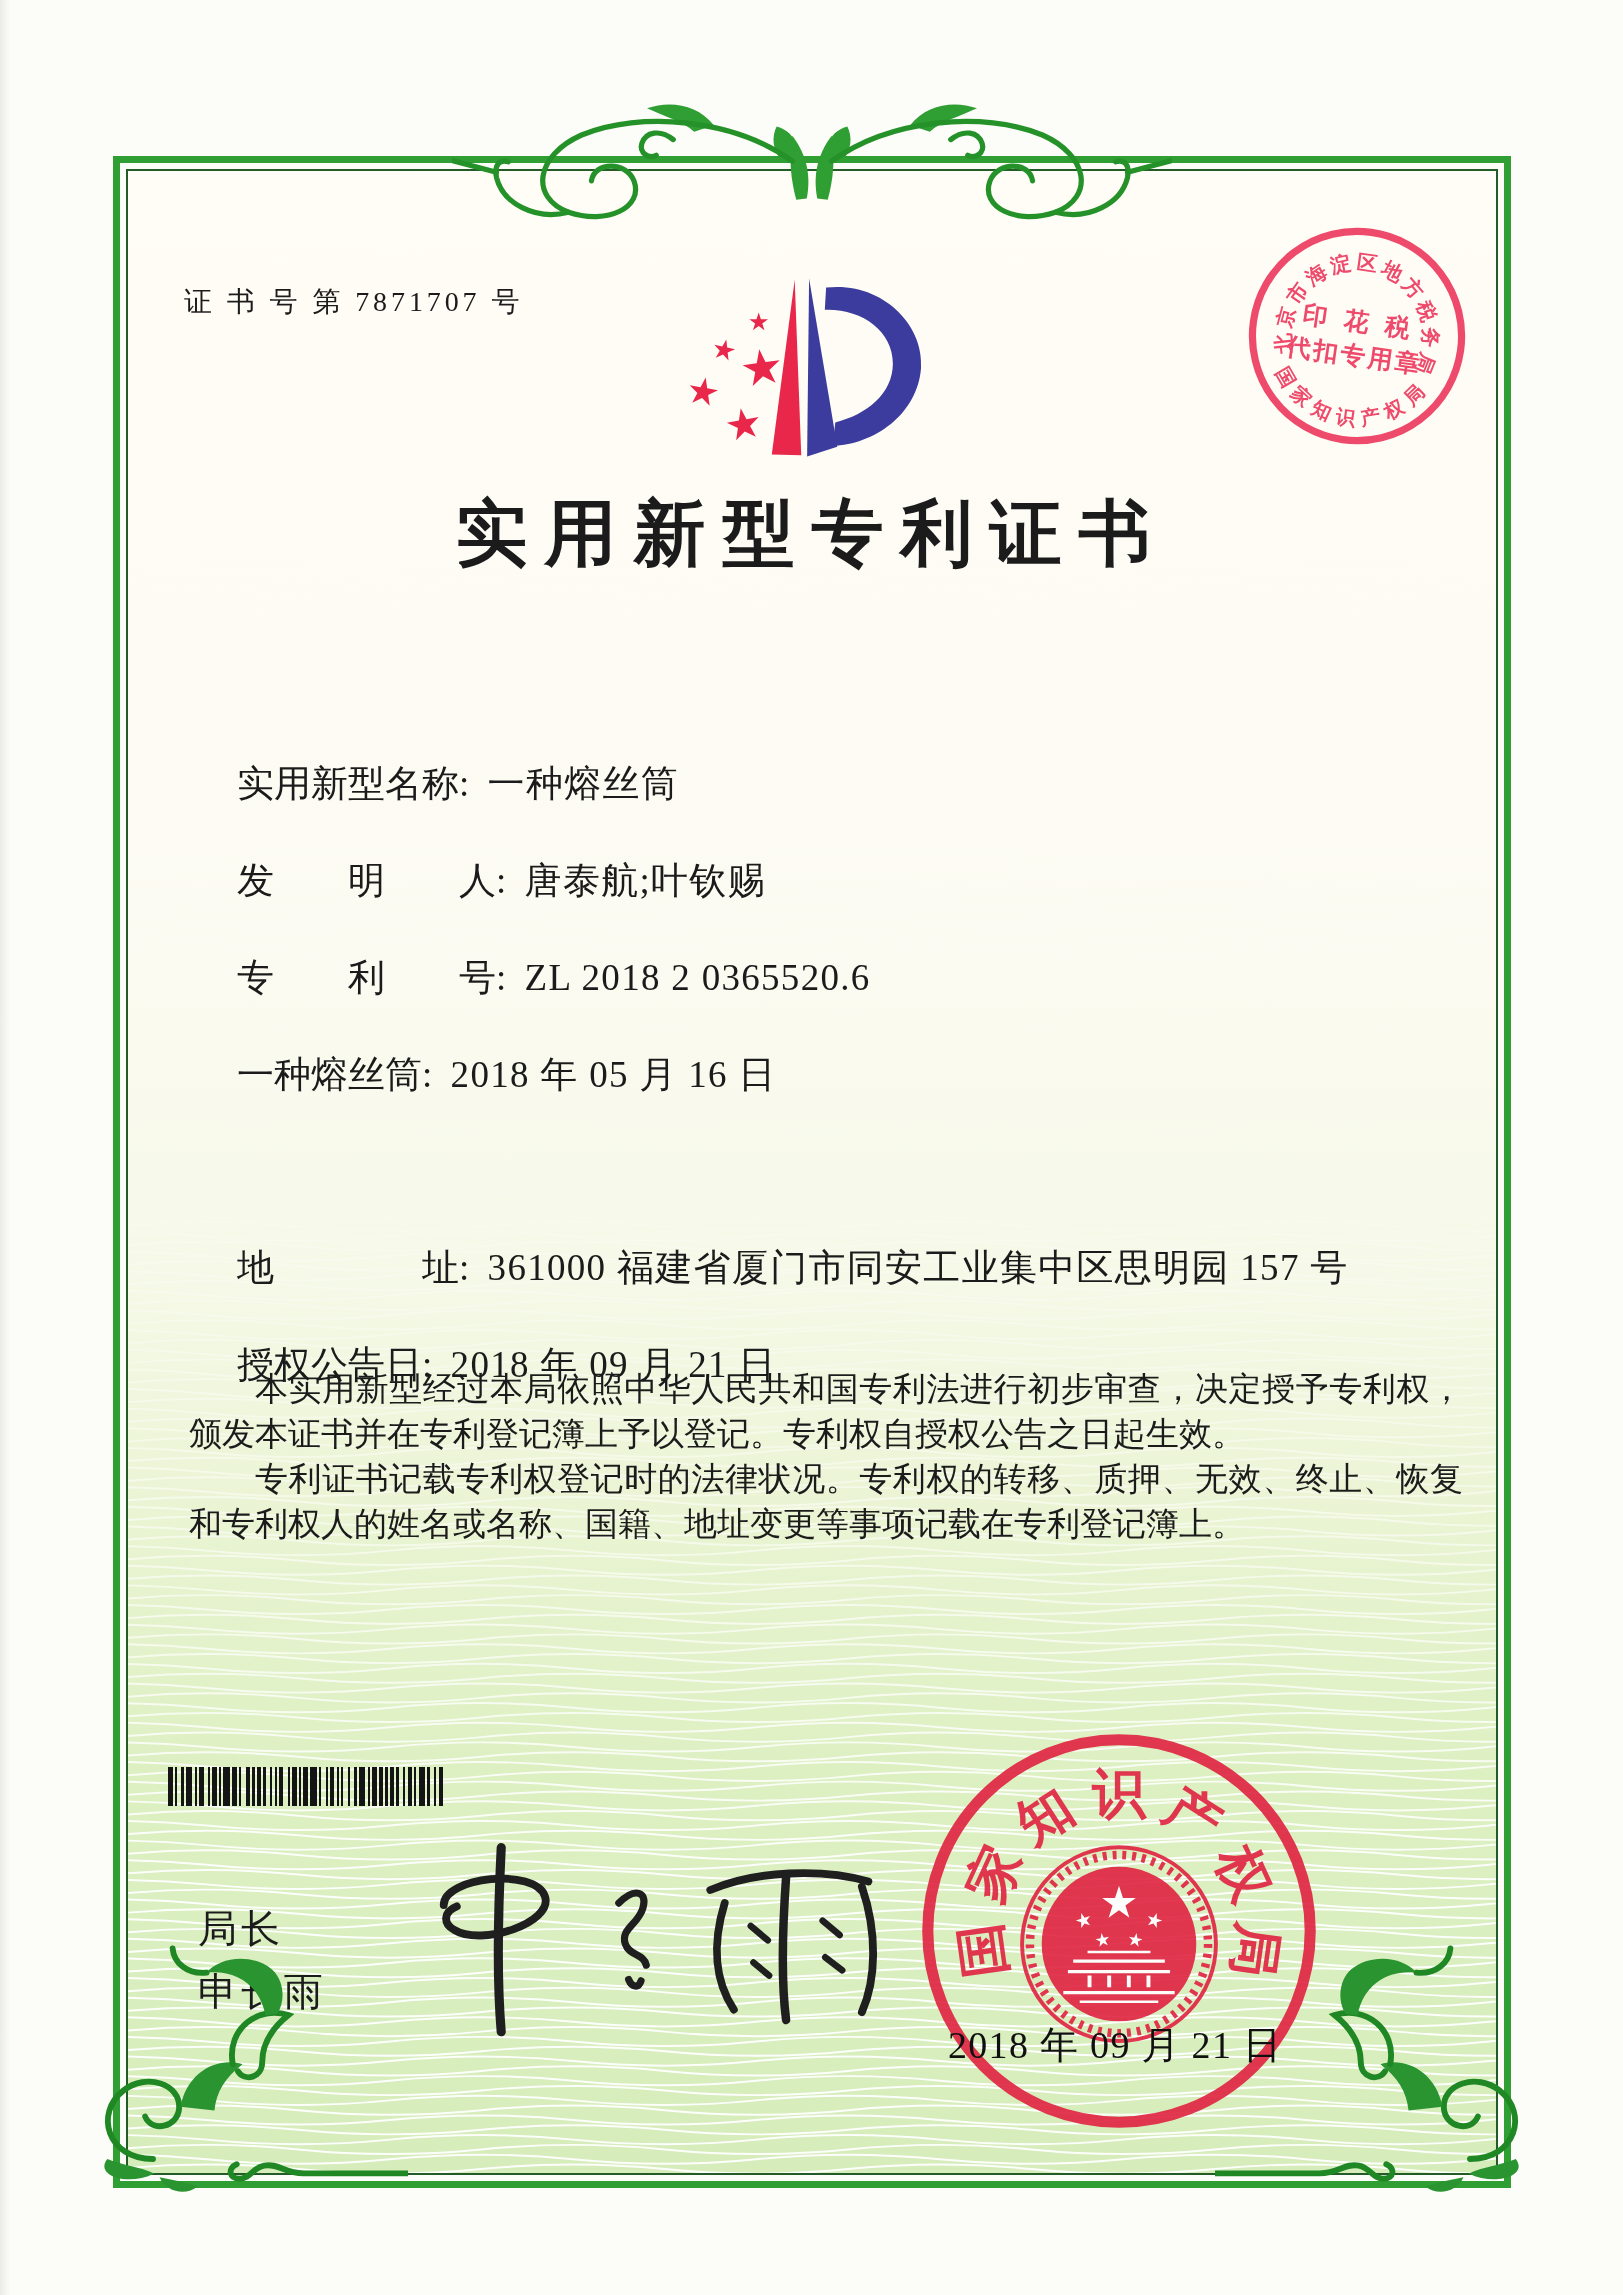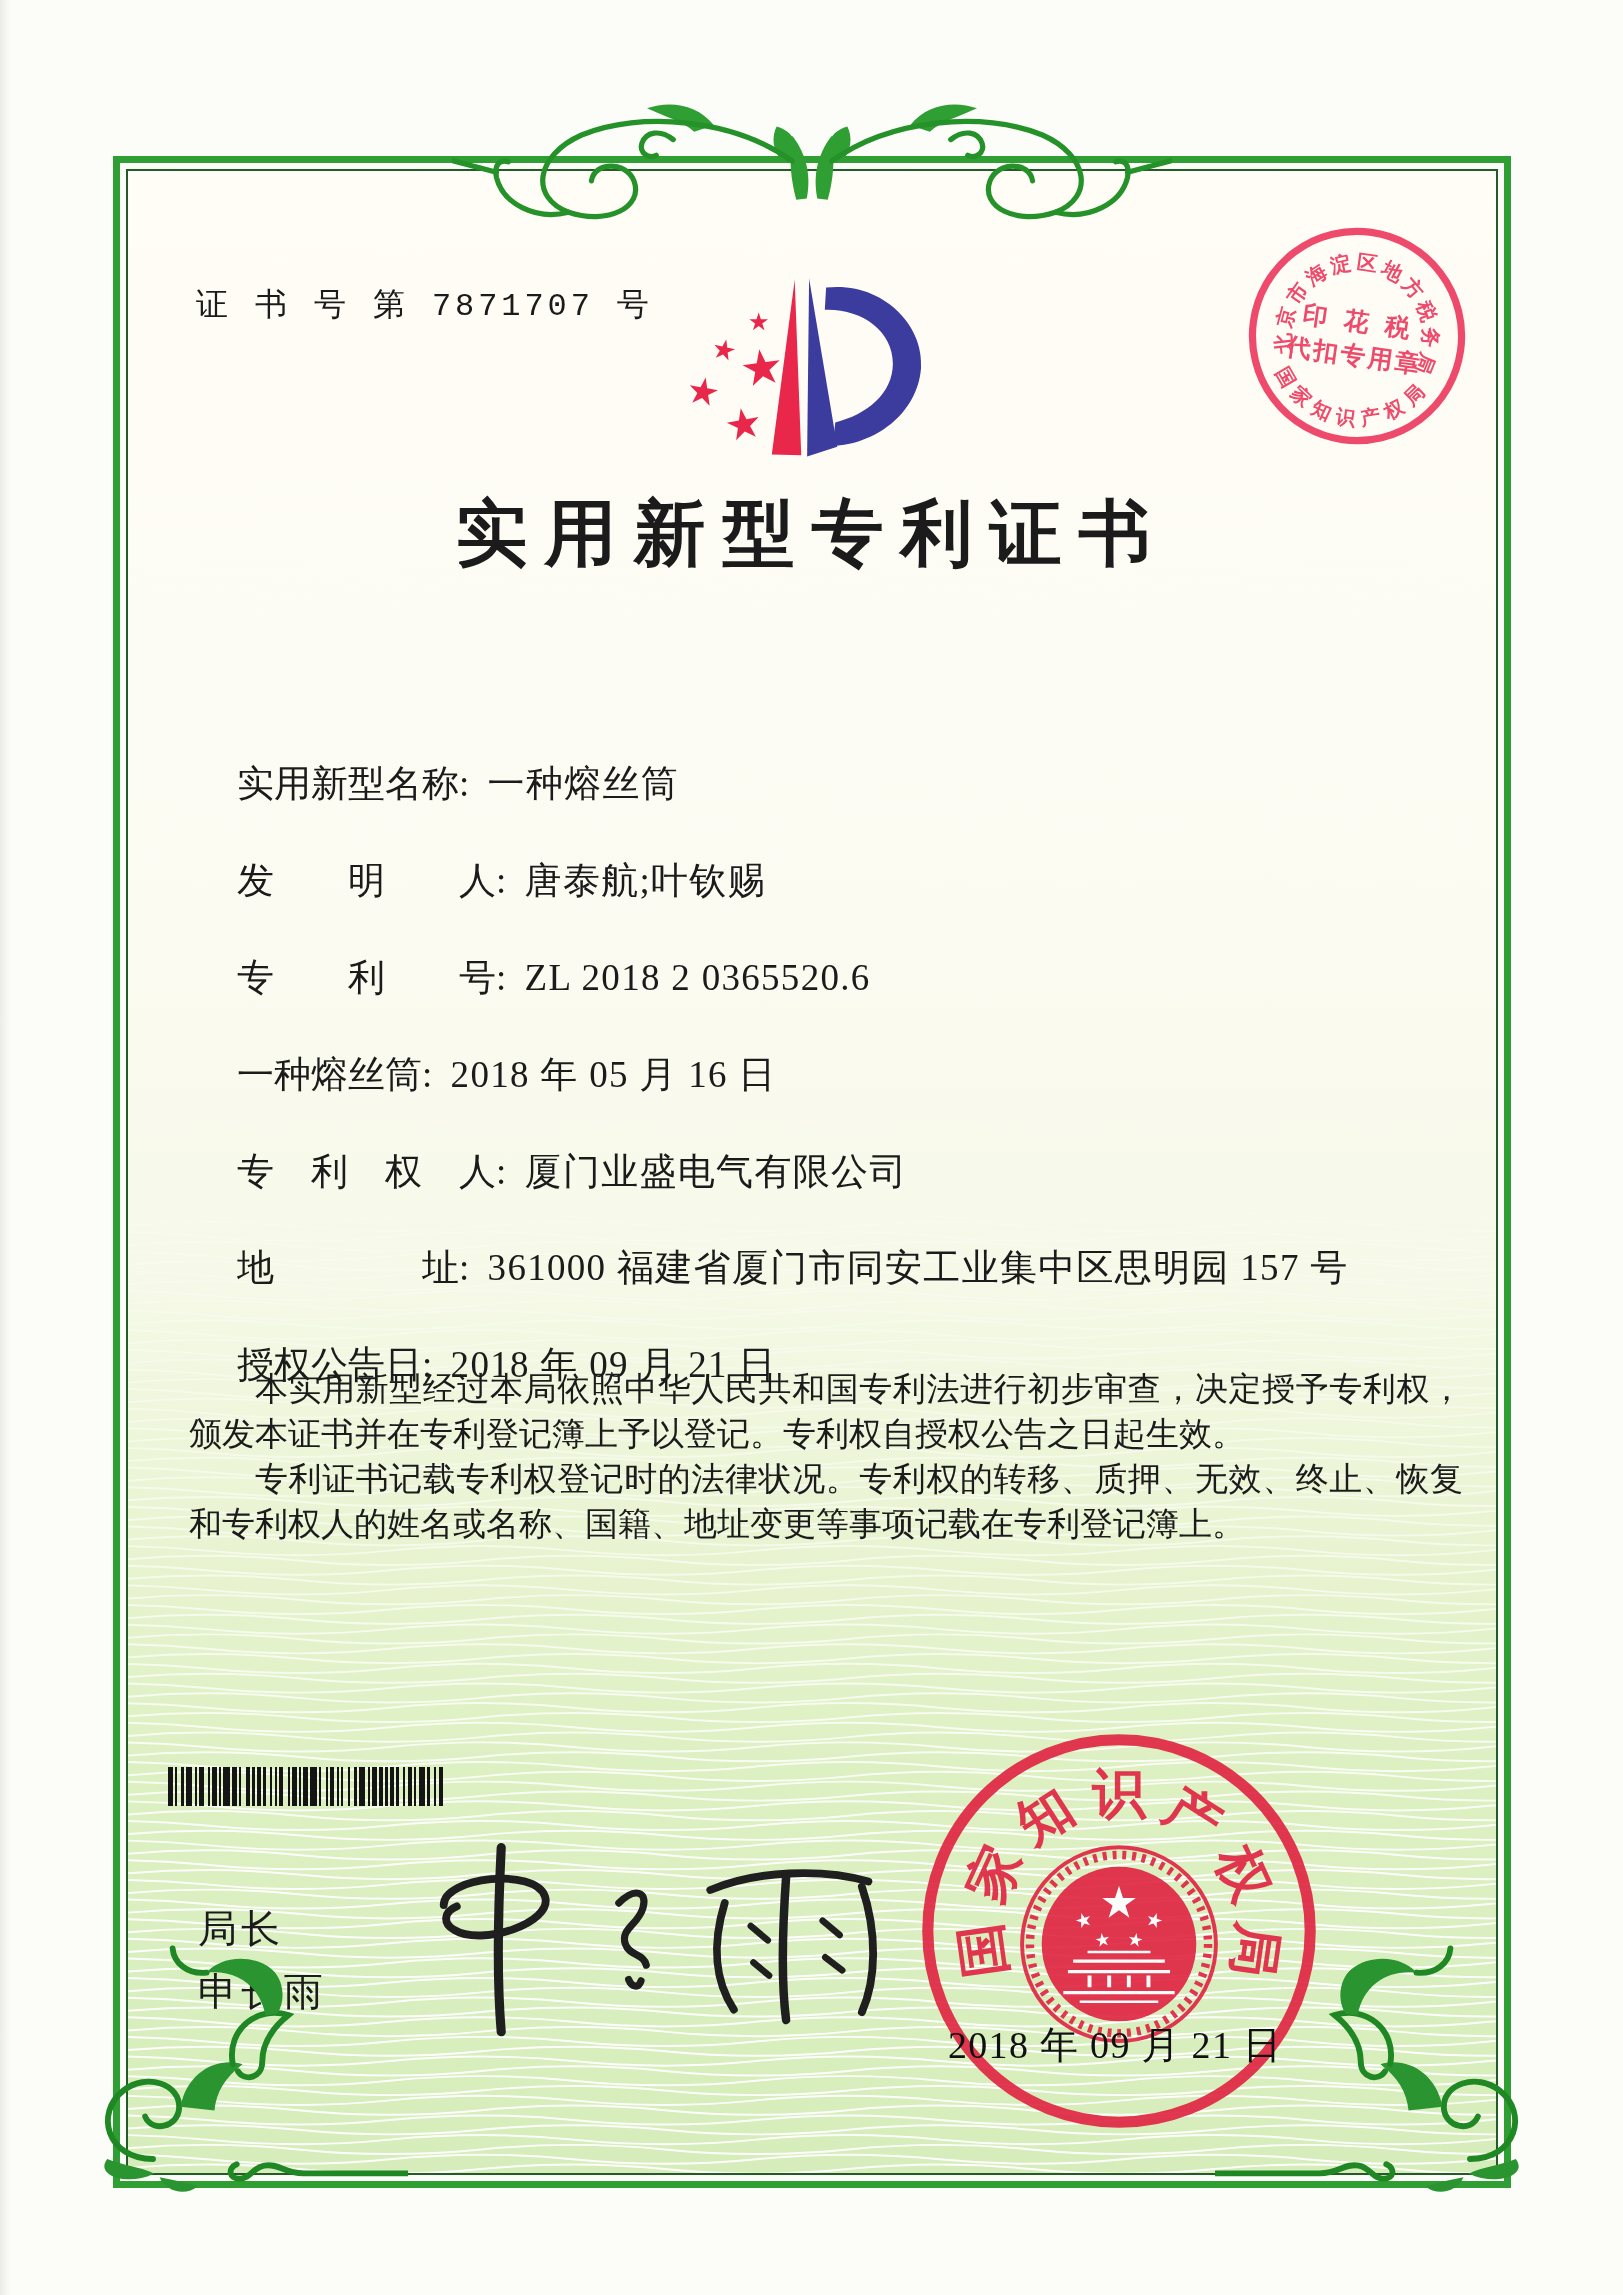--- a/index.html
+++ b/index.html
@@ -31,22 +31,22 @@
     border:2px solid var(--frame-inner);
   }
   .interior{
     position:absolute;left:128px;top:171px;width:1368px;height:2002px;
     background:linear-gradient(180deg,#fffdf6 0%,#fcfbf2 38%,#f6f9e8 55%,#e9f4d2 68%,#ddf0c2 80%,#d6edbb 100%);
     overflow:hidden;
   }
   #waves{position:absolute;left:128px;top:171px;pointer-events:none;}
   
   .cert-no{
-    position:absolute;left:196px;top:283px;
-    font-size:32px;letter-spacing:3.9px;white-space:pre;font-family:Liberation Mono, monospace;
+    position:absolute;left:184px;top:283px;
+    font-size:28px;letter-spacing:3.9px;white-space:pre;
   }
   .doc-title{
     position:absolute;left:0;right:0;top:486px;text-align:center;
     font-size:72px;font-weight:700;letter-spacing:17px;white-space:pre;
   }
   
   .fieldrow{position:absolute;left:200px;font-size:37px;white-space:pre;}
   .flabel{display:inline-block;}
   .fvalue{margin-left:18.3px;letter-spacing:1.3px;}
   .grant-no{position:absolute;left:895px;font-size:37px;white-space:pre;}
@@ -394,23 +394,20 @@
   </div>
   <div class="fieldrow" style="top:813px">
     <span class="flabel">发　　明　　人:</span><span class="fvalue">唐泰航;叶钦赐</span>
   </div>
   <div class="fieldrow" style="top:910px">
     <span class="flabel">专　　利　　号:</span><span class="fvalue">ZL 2018 2 0365520.6</span>
   </div>
   <div class="fieldrow" style="top:1007px">
     <span class="flabel">一种熔丝筒:</span><span class="fvalue">2018 年 05 月 16 日</span>
   </div>
-  <div class="fieldrow" style="top:1104px">
-    <span class="flabel">专　利　权　人:</span><span class="fvalue">厦门业盛电气有限公司</span>
-  </div>
   <div class="fieldrow" style="top:1200px">
     <span class="flabel">地　　　　址:</span><span class="fvalue">361000 福建省厦门市同安工业集中区思明园 157 号</span>
   </div>
   <div class="fieldrow" style="top:1297px">
     <span class="flabel">授权公告日:</span><span class="fvalue">2018 年 09 月 21 日</span>
   </div>
 
   <div class="bodytext">
     <p>本实用新型经过本局依照中华人民共和国专利法进行初步审查，决定授予专利权，颁发本证书并在专利登记簿上予以登记。专利权自授权公告之日起生效。</p>
     <p>专利证书记载专利权登记时的法律状况。专利权的转移、质押、无效、终止、恢复和专利权人的姓名或名称、国籍、地址变更等事项记载在专利登记簿上。</p>

